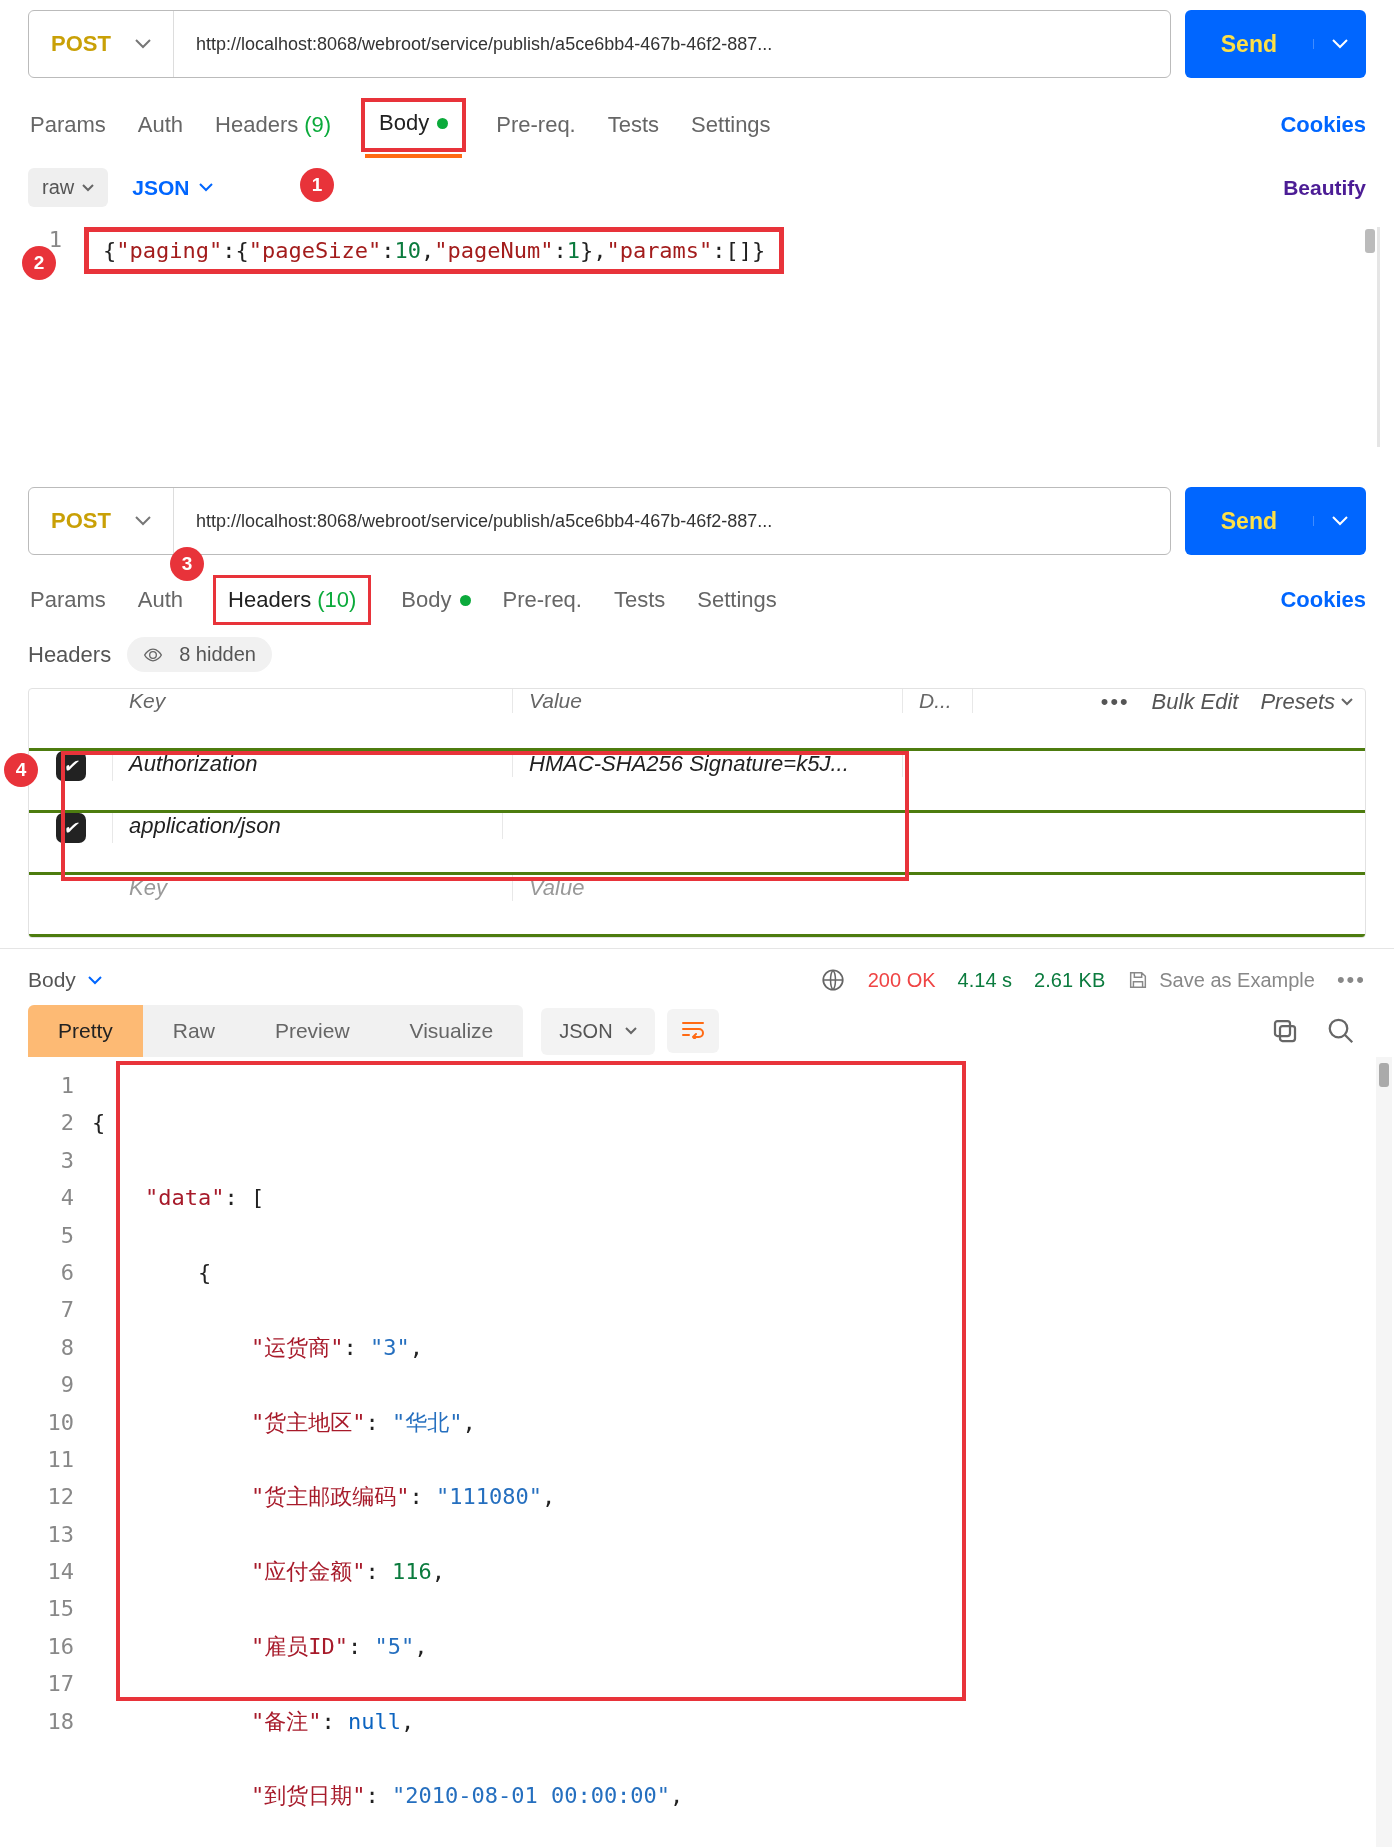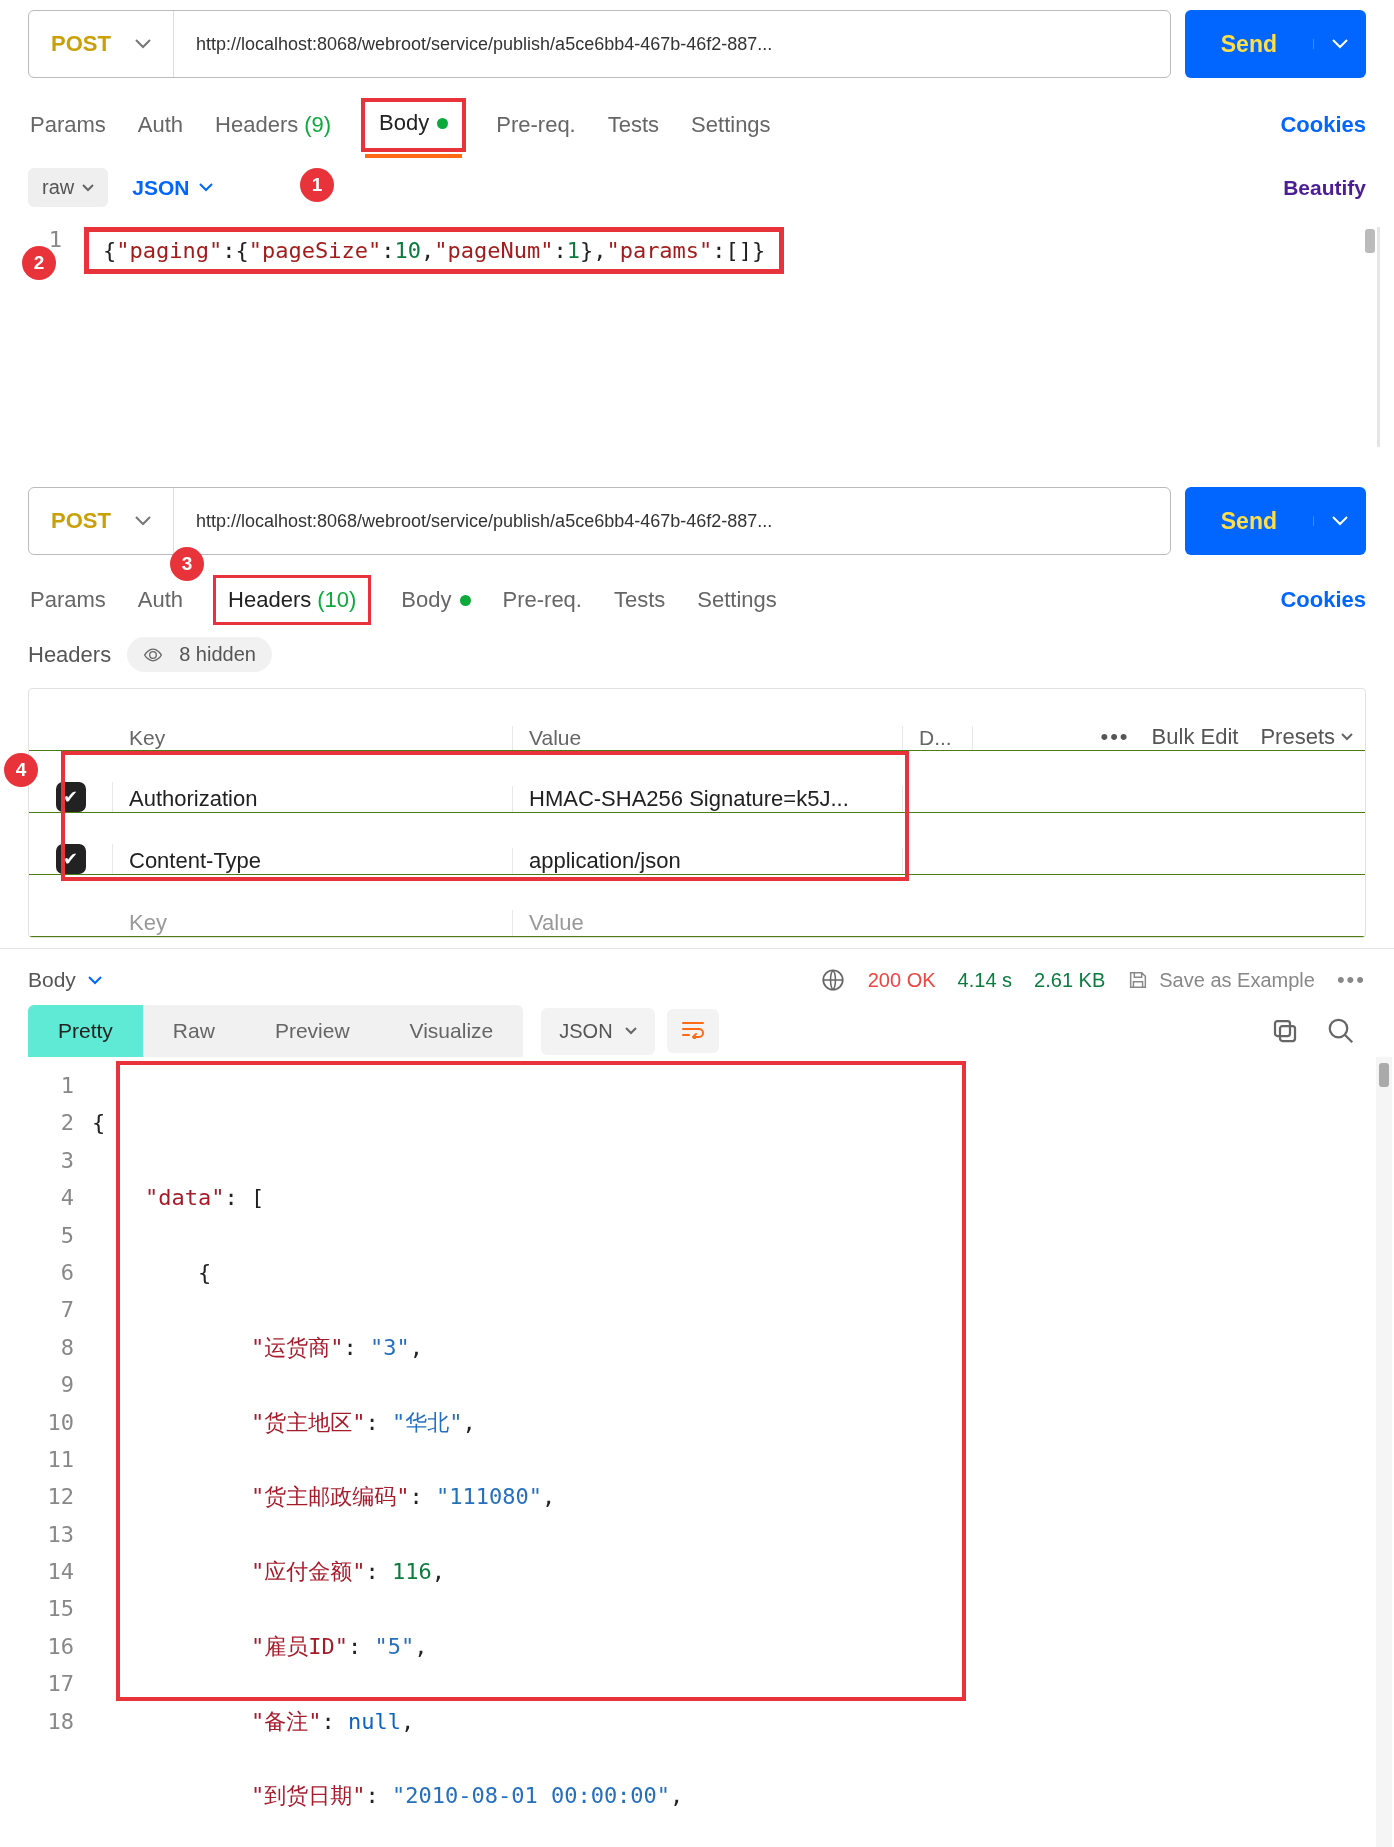--- a/index.html
+++ b/index.html
@@ -35,21 +35,21 @@
 .json-num { color: #0B7B3E; }
 .editor-area { position: relative; height: 220px; border-right: 3px solid #e5e5e5; margin-right: -14px; }
 .editor-area .scroll-thumb { position: absolute; right: 2px; top: 2px; width: 10px; height: 24px; background: #bbb; border-radius: 3px; }
 .hr-sep { border: none; border-top: 1px solid #e5e5e5; margin: 0; }
 
 .headers-header-row { display: flex; align-items: center; gap: 16px; margin-top: 12px; }
 .headers-label { font-size: 22px; color: #555; font-weight: 500; }
 .hidden-pill { display: flex; align-items: center; gap: 16px; background: #f1f1f1; border-radius: 18px; padding: 6px 16px; font-size: 20px; color: #555; }
 .eye-icon { width: 20px; height: 20px; }
 .headers-table { margin-top: 16px; border: 1px solid #e2e2e2; border-radius: 4px; overflow: hidden; font-size: 22px; }
-.hrow { display: flex; border-bottom: 1px solid #4d7c0f; height: 62px; align-items: flex-end; }
+.hrow { display: flex; border-bottom: 3px solid #4d7c0f; height: 62px; align-items: flex-start; font-style: italic; }
 .hrow:last-child { border-bottom: none; }
 .hcell { display: flex; align-items: center; padding: 0 16px; border-right: 1px solid #e8e8e8; }
 .hcell:last-child { border-right: none; }
 .hcell.cb { width: 84px; justify-content: center; }
 .hcell.key { width: 400px; }
 .hcell.val { width: 390px; }
 .hcell.desc { flex: 1; }
 .hcell.head { color: #666; font-size: 21px; }
 .hdr-actions { flex: 1; display: flex; align-items: center; justify-content: flex-end; gap: 22px; color: #555; padding-right: 12px;}
 .dots-icon { letter-spacing: 2px; }
@@ -63,21 +63,21 @@
 .rb-right { display: flex; align-items: center; gap: 22px; font-size: 20px; }
 .status-ok { color: #ef4444; }
 .meta-dim { color: #0B7B3E;}
 .globe-icon { width: 26px; height: 26px; }
 .save-ex { color: #888; display: flex; align-items: center; gap: 10px; }
 .more-dots { color: #888; font-size: 22px; letter-spacing: 2px; }
 
 .response-tabs { display: flex; align-items: center; padding: 0 28px; gap: 0;}
 .rtab-group { display: flex; background: #f1f1f1; border-radius: 6px 6px 0 0; overflow: hidden; }
 .rtab { padding: 14px 30px; font-size: 21px; color: #666; }
-.rtab.active { background: #5eead4; color: #222; font-weight: 500; }
+.rtab.active { background: #fdba74; color: #222; font-weight: 500; }
 .rfmt-group { display: flex; align-items: center; gap: 0; margin-left: 18px; }
 .rfmt-sel { background: #f3f3f3; border-radius: 6px; padding: 12px 18px; display: flex; align-items: center; gap: 12px; font-size: 20px; color: #555; }
 .wrap-btn { background: #f3f3f3; border-radius: 6px; padding: 10px 14px; margin-left: 12px; }
 .response-actions { margin-left: auto; display: flex; gap: 26px; align-items: center; padding-right: 10px; }
 .icon-btn { width: 30px; height: 30px; color: #666; }
 
 .response-body { display: flex; font-family: "SF Mono", Menlo, Consolas, monospace; font-size: 22px; line-height: 1.7; padding: 10px 20px 0 28px; position: relative; }
 .rb-gutter { width: 64px; text-align: right; color: #888; padding-right: 18px; }
 .rb-code { flex: 1; white-space: pre; }
 .j-key { color: #A71A2A; }
@@ -291,23 +291,20 @@
       <div class="hcell val">
           <span>HMAC-SHA256 Signature=k5J...</span>
         </div>
       <div class="hcell desc"></div>
     </div>
     <div class="hrow">
       <div class="hcell cb">
           <div class="checkbox">
             <span class="checkmark">✔</span>
           </div>
-        </div>
-      <div class="hcell key">
-          <span>Content-Type</span>
         </div>
       <div class="hcell val">
           <span>application/json</span>
         </div>
       <div class="hcell desc"></div>
     </div>
     <div class="hrow">
       <div class="hcell cb"></div>
       <div class="hcell key placeholder">
           <span>Key</span>

